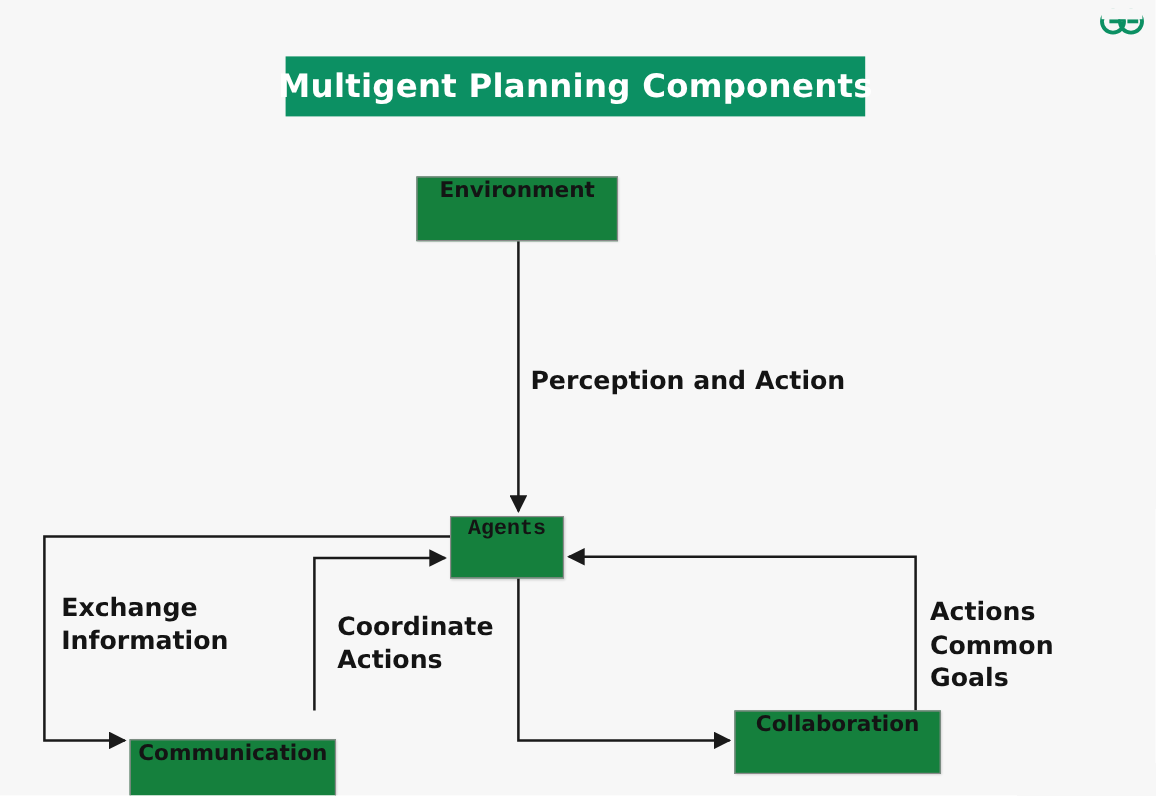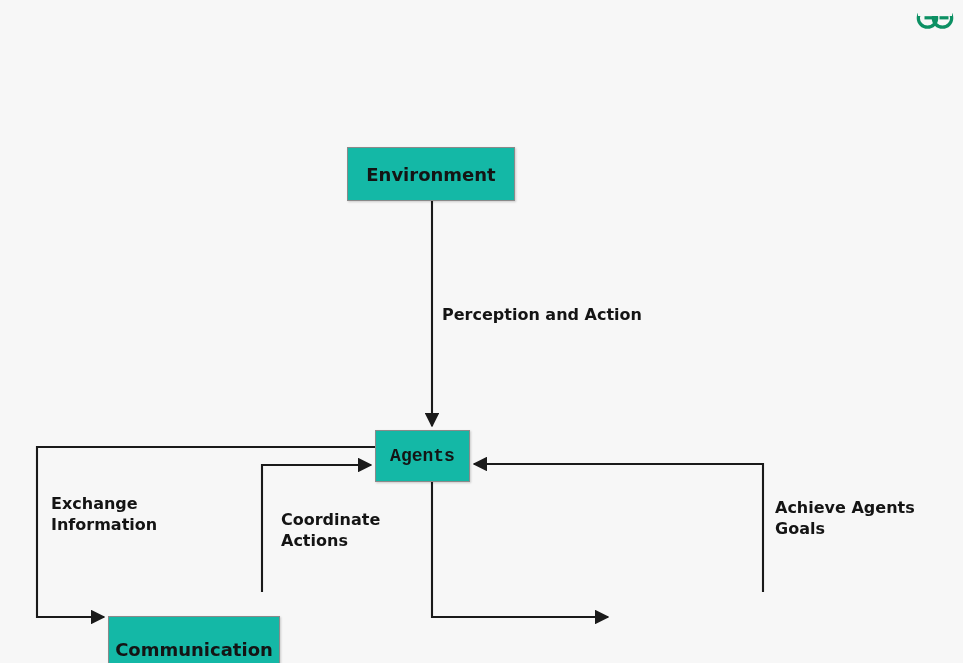--- a/index.html
+++ b/index.html
@@ -48,44 +48,43 @@
     color: #ffffff;
     font-size: 27px;
     font-weight: bold;
     letter-spacing: 0.2px;
     white-space: nowrap;
   }
 
   
   .node {
     position: absolute;
-    background: #14b8a6;
+    background: #15803d;
     border: 1.5px solid #8a8a8a;
     box-sizing: border-box;
     display: flex;
-    align-items: center;
     justify-content: center;
     box-shadow: 1px 1px 2px rgba(0,0,0,0.18);
   }
   .node-label {
     color: #141414;
     font-size: 18px;
     font-weight: bold;
     white-space: nowrap;
   }
   #node-environment { left: 347px; top: 147px; width: 168px; height: 54px; }
   #node-agents      { left: 375px; top: 430px; width: 95px;  height: 52px; font-family: Liberation Mono, monospace; }
   #node-communication { left: 108px; top: 600px; width: 172px; height: 66px; margin-top: 16px; }
   #node-collaboration { left: 612px; top: 592px; width: 172px; height: 53px; }
 
   
   .edge-label {
     position: absolute;
     color: #141414;
-    font-size: 16px;
+    font-size: 21px;
     font-weight: bold;
     line-height: 1.32;
     white-space: pre-line;
   }
   #label-perception   { left: 442px; top: 304px; }
   #label-exchange     { left: 51px;  top: 493px; }
   #label-coordinate   { left: 281px; top: 509px; }
   #label-cooperate    { left: 463px; top: 524px; }
   #label-achieve      { left: 775px; top: 497px; }
 </style>
@@ -99,20 +98,23 @@
       <g fill="none" stroke="#0c9063" stroke-width="3.2">
         <circle cx="15.5" cy="15" r="9.2"></circle>
         <circle cx="30.5" cy="15" r="9.2"></circle>
       </g>
       <rect x="6" y="4" width="34" height="9" fill="#f7f7f7"></rect>
       <rect x="12.5" y="13.2" width="9" height="3.2" fill="#0c9063"></rect>
       <rect x="27.5" y="13.2" width="9" height="3.2" fill="#0c9063"></rect>
     </svg>
   </div>
 
+  <div class="title-banner">
+    <span class="title-banner-text">Multigent Planning Components</span>
+  </div>
 
   <svg id="edges" viewBox="0 0 963 663">
     <defs>
       <marker id="arrow" viewBox="0 0 10 10" refX="9" refY="5" markerWidth="7" markerHeight="7" orient="auto-start-reverse">
         <path d="M 0 0 L 10 5 L 0 10 z" fill="#1a1a1a"></path>
       </marker>
     </defs>
     <g fill="none" stroke="#1a1a1a" stroke-width="2.1" marker-end="url(#arrow)">
 
       <path d="M 432 201 L 432 426"></path>
@@ -132,26 +134,29 @@
   </div>
 
   <div class="node" id="node-agents">
     <span class="node-label">Agents</span>
   </div>
 
   <div class="node" id="node-communication">
     <span class="node-label">Communication</span>
   </div>
 
+  <div class="node" id="node-collaboration">
+    <span class="node-label">Collaboration</span>
+  </div>
 
   <div class="edge-label" id="label-perception">Perception and Action</div>
 
   <div class="edge-label" id="label-exchange">Exchange
 Information</div>
 
   <div class="edge-label" id="label-coordinate">Coordinate
 Actions</div>
 
 
-  <div class="edge-label" id="label-achieve">Achieve Agents
+  <div class="edge-label" id="label-achieve">Actions Common
 Goals</div>
 
 </div>
 
 </body></html>

